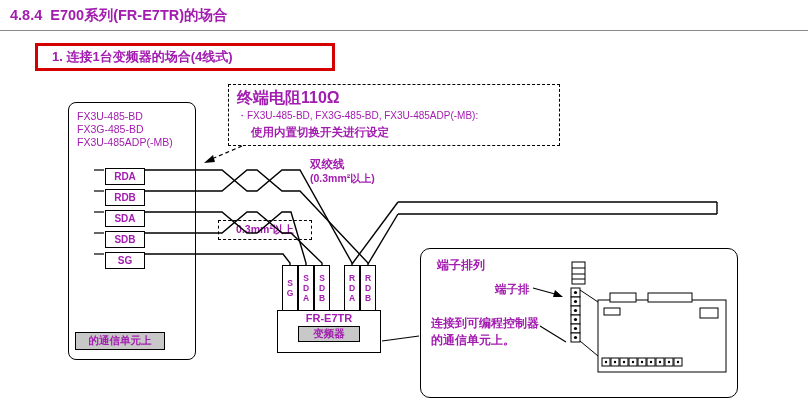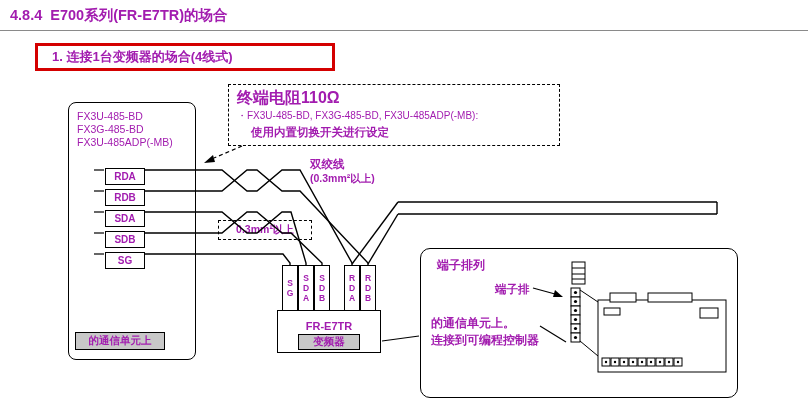--- a/index.html
+++ b/index.html
@@ -29,21 +29,21 @@
   .tp-label .l1 { font-size:11.5px; }
   .tp-label .l2 { font-size:10.5px; }
 
   .wire-spec-box { position:absolute; left:218px; top:220px; width:94px; height:20px; border:1px dashed #000;
                    font-size:10.5px; font-weight:bold; display:flex; align-items:center; justify-content:center; background:transparent; }
 
   .inv-term { position:absolute; top:265px; width:16px; height:46px; border:1px solid #000; background:#fff;
               font-size:8.5px; font-weight:bold; writing-mode:vertical-rl; text-orientation:upright;
               text-align:center; line-height:14px; }
   .inv-box { position:absolute; left:277px; top:310px; width:104px; height:43px; border:1.5px solid #000; background:#fff; }
-  .inv-model { text-align:center; font-size:11px; font-weight:bold; margin-top:9px; white-space:nowrap; }
+  .inv-model { text-align:center; font-size:11px; font-weight:bold; margin-top:1px; white-space:nowrap; }
   .inv-label { margin:2px auto 15px; width:62px; height:16px; border:1px solid #000; background:#c8c8c8;
                font-size:10.5px; font-weight:bold; display:flex; align-items:center; justify-content:center; }
 
   .info-box { position:absolute; left:420px; top:248px; width:318px; height:150px; border:1.5px solid #000; border-radius:10px; background:#fff; }
   .info-title { position:absolute; left:16px; top:8px; font-size:12px; font-weight:bold; }
   .info-block-label { position:absolute; left:74px; top:33px; font-size:11.5px; font-weight:bold; }
   .info-desc { position:absolute; left:10px; top:66px; font-size:12px; font-weight:bold; line-height:17px; }
 
   .diagram-svg { position:absolute; left:0; top:0; width:808px; height:416px; pointer-events:none; }
 </style>
@@ -94,22 +94,22 @@
 
   <div class="inv-box">
     <div class="inv-model">FR-E7TR</div>
     <div class="inv-label">变频器</div>
   </div>
 
   <div class="info-box">
     <div class="info-title">端子排列</div>
     <div class="info-block-label">端子排</div>
     <div class="info-desc">
+      <div>连接到可编程控制器</div>
       <div>的通信单元上。</div>
-      <div>连接到可编程控制器</div>
     </div>
   </div>
 
   <svg class="diagram-svg" xmlns="http://www.w3.org/2000/svg" viewBox="0 0 808 416">
 
     <g stroke="#000" stroke-width="1.2">
       <line x1="94" y1="170" x2="104" y2="170"></line>
       <line x1="94" y1="191" x2="104" y2="191"></line>
       <line x1="94" y1="212" x2="104" y2="212"></line>
       <line x1="94" y1="233" x2="104" y2="233"></line>

